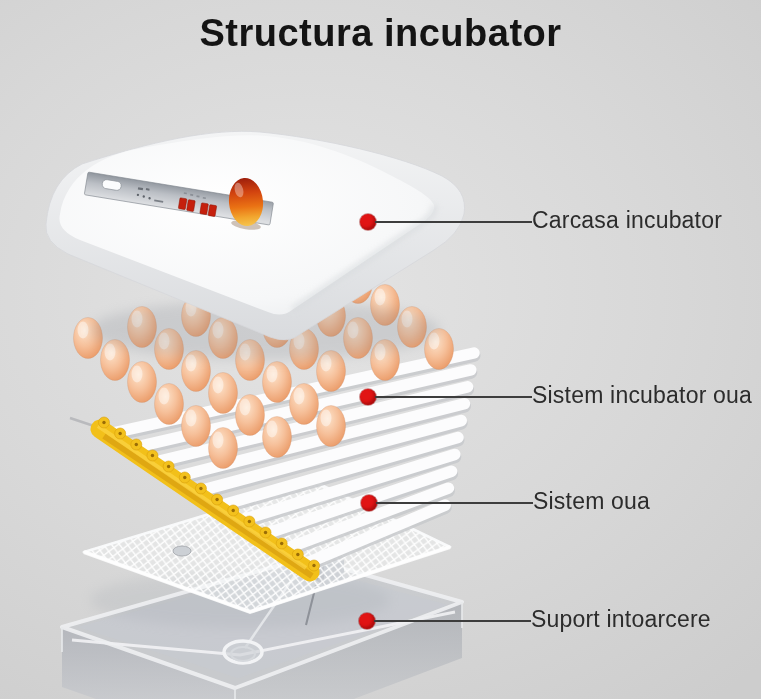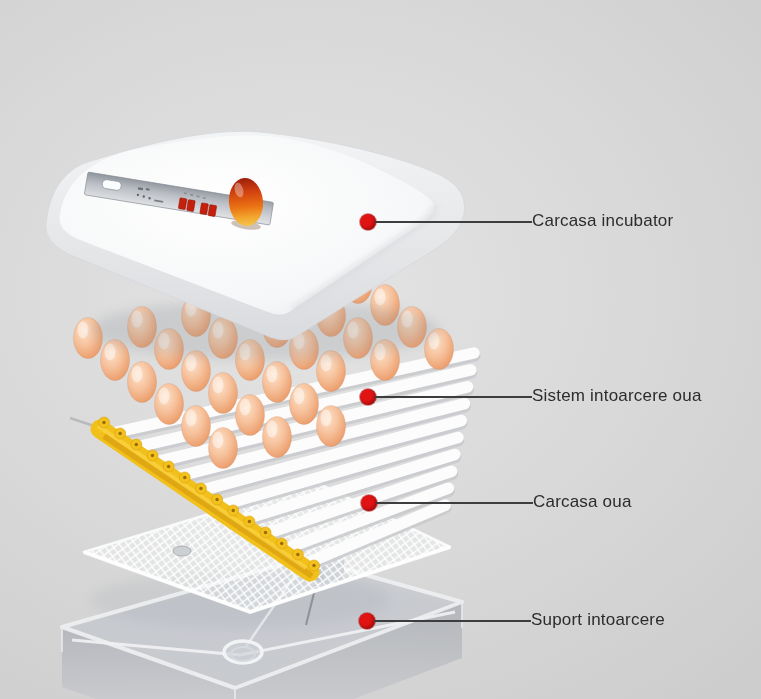--- a/index.html
+++ b/index.html
@@ -8,27 +8,28 @@
     background:radial-gradient(ellipse 85% 75% at 40% 42%, #e4e4e4 0%, #d8d8d8 55%, #cdcdcd 100%);}
   .title{position:absolute;top:12px;left:0;width:100%;margin:0;text-align:center;
     font-size:38px;font-weight:800;letter-spacing:.5px;color:var(--title-text,#141414);}
   #scene{position:absolute;left:0;top:0;}
   .callout{position:absolute;width:0;height:0;z-index:5;}
   .callout .dot{position:absolute;left:-8px;top:-8px;width:16px;height:16px;border-radius:50%;
     background:var(--accent-red,#e11414);box-shadow:0 0 0 1px rgba(150,15,15,.45), inset -2px -2px 3px rgba(120,5,5,.5);}
   .callout .lead{position:absolute;left:7px;top:-1px;width:157px;height:2px;
     background:var(--leader-line,#3d3d3d);}
   .callout .lbl{position:absolute;left:164px;top:0;transform:translateY(-54%);
-    white-space:nowrap;font-size:17px;color:var(--label-text,#2c2c2c);letter-spacing:.2px;}
+    white-space:nowrap;font-size:23px;color:var(--label-text,#2c2c2c);letter-spacing:.2px;}
 </style>
 </head>
 <body>
 
 <div class="stage">
 
+  <h1 class="title">Structura incubator</h1>
 
   <svg id="scene" viewBox="0 0 761 699" width="761" height="699">
     <defs>
       <radialGradient id="domeG" cx="0.42" cy="0.38" r="0.78">
         <stop offset="0" stop-color="#ffffff"></stop>
           <stop offset="0.7" stop-color="#f6f7f8"></stop>
           <stop offset="1" stop-color="#e9ebed"></stop>
       </radialGradient>
       <linearGradient id="flangeG" x1="0" y1="0" x2="0" y2="1">
         <stop offset="0" stop-color="#f3f4f5"></stop>
@@ -318,25 +319,25 @@
   </svg>
 
   <div class="callout" style="left:368px;top:222px">
     <span class="dot"></span>
     <span class="lead"></span>
     <span class="lbl">Carcasa incubator</span>
   </div>
   <div class="callout" style="left:368px;top:397px">
     <span class="dot"></span>
     <span class="lead"></span>
-    <span class="lbl">Sistem intoarcere oua</span>
+    <span class="lbl">Sistem incubator oua</span>
   </div>
   <div class="callout" style="left:369px;top:503px">
     <span class="dot"></span>
     <span class="lead"></span>
-    <span class="lbl">Carcasa oua</span>
+    <span class="lbl">Sistem oua</span>
   </div>
   <div class="callout" style="left:367px;top:621px">
     <span class="dot"></span>
     <span class="lead"></span>
     <span class="lbl">Suport intoarcere</span>
   </div>
 </div>
 
 </body></html>

